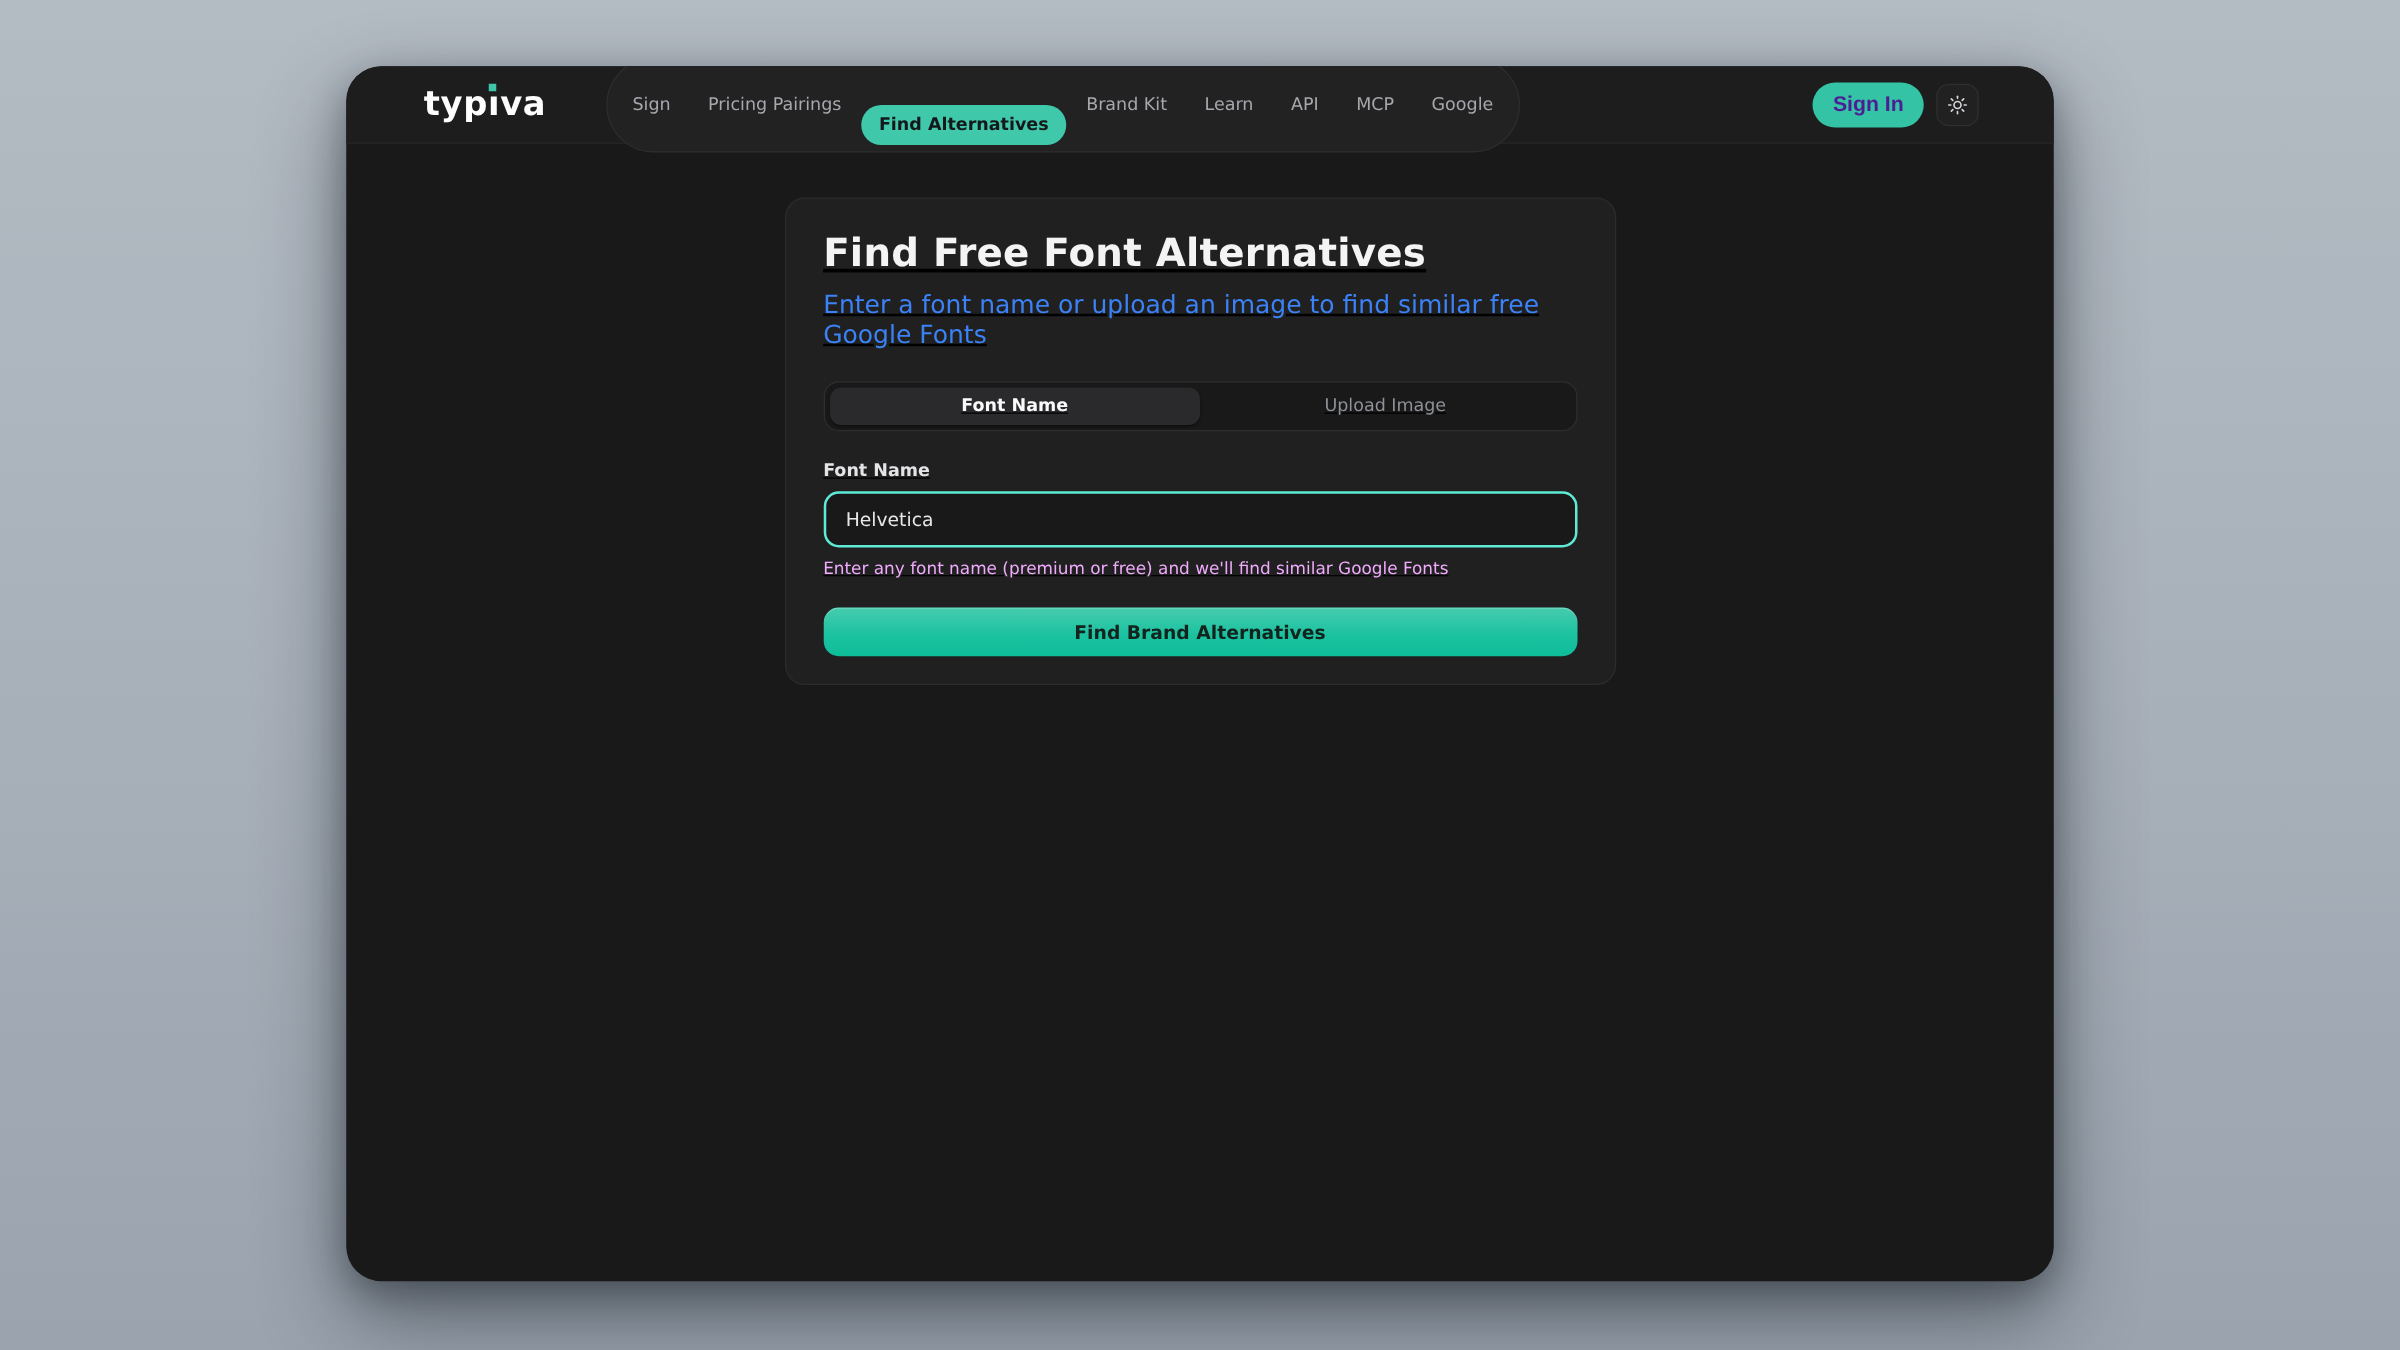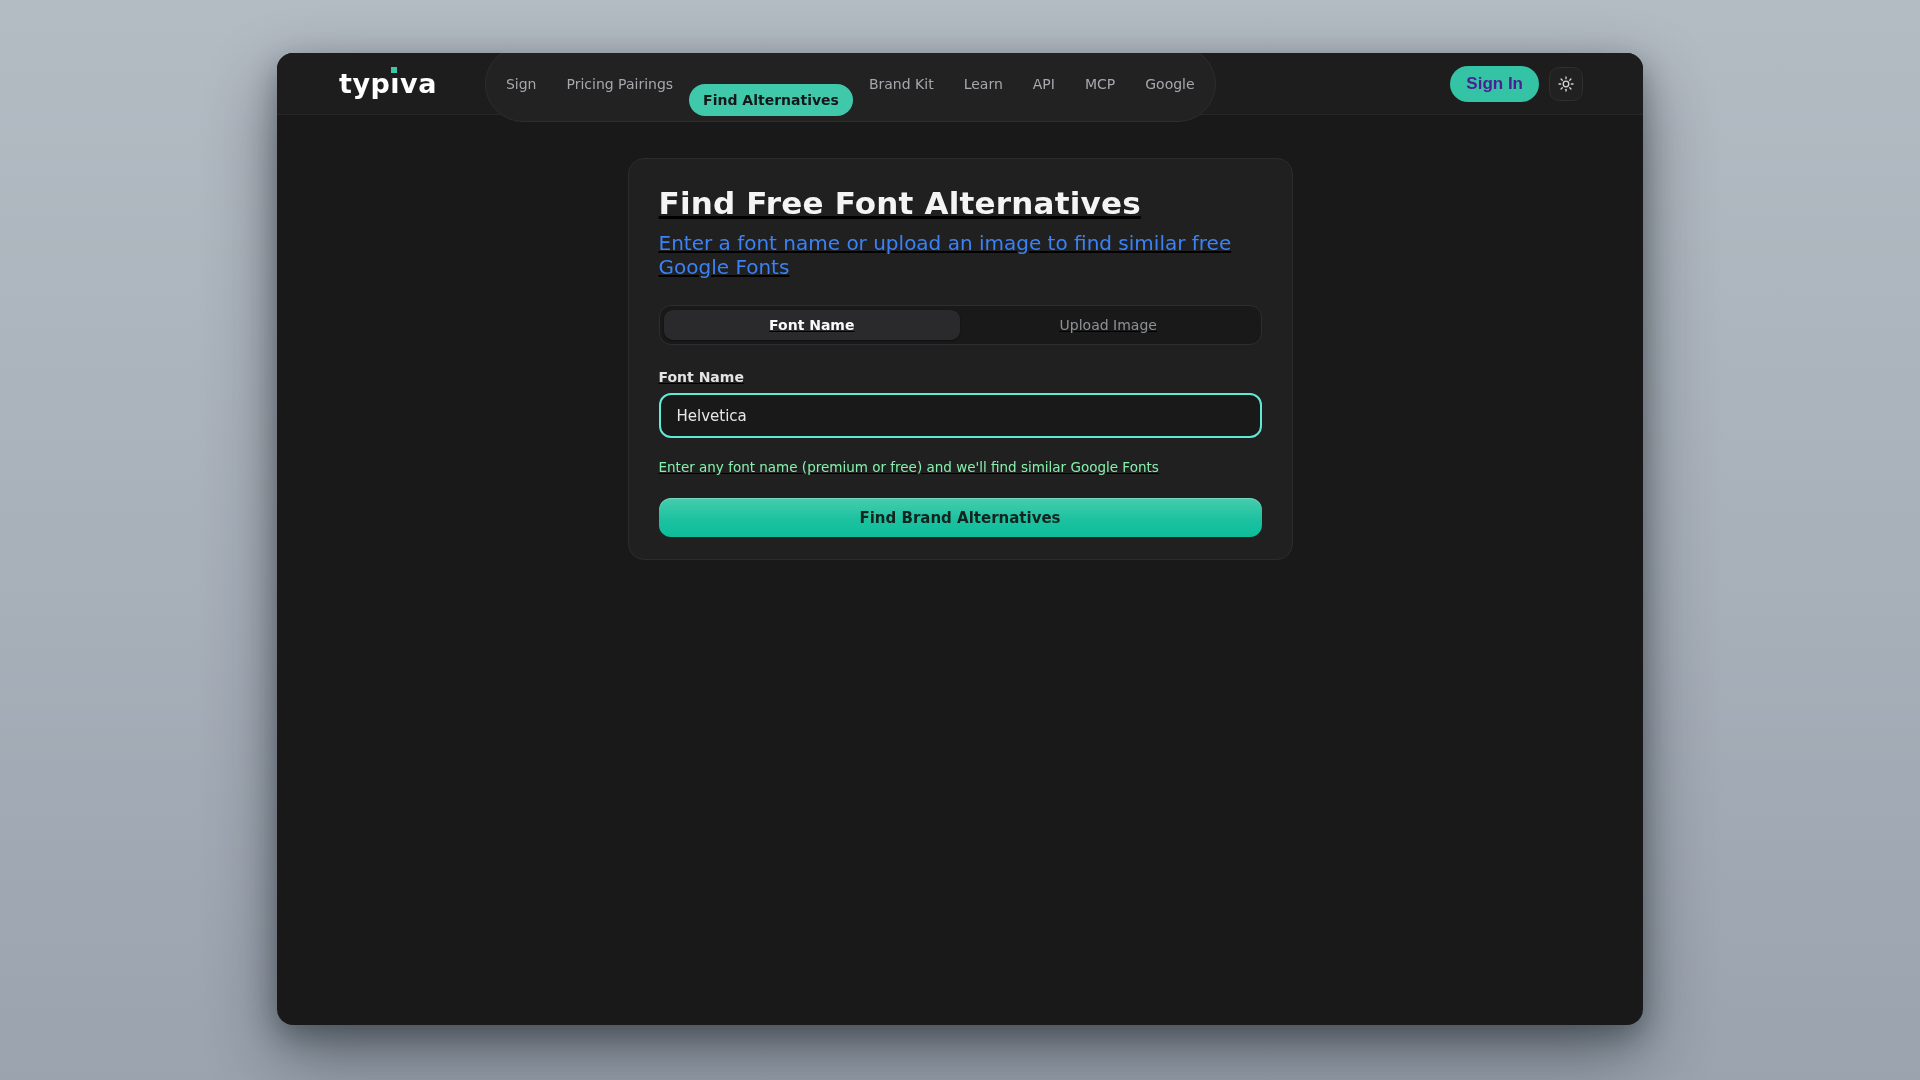--- a/index.html
+++ b/index.html
@@ -8,21 +8,21 @@
     font-family: "DejaVu Sans", "Liberation Sans", sans-serif;
     background: linear-gradient(180deg, #b3bbc3 0%, #a7afb9 55%, #9aa3ae 100%);
   }
 
   
   .window {
     position: absolute;
     left: 277px; top: 53px;
     width: 1366px; height: 972px;
     background: #191919;
-    border-radius: 16px;
+    border-radius: 28px;
     box-shadow: 0 30px 70px rgba(20,26,34,.45), 0 10px 28px rgba(20,26,34,.35);
     overflow: hidden;
   }
 
   
   .navbar {
     height: 62px;
     display: flex; align-items: center;
     padding: 0 60px 0 62px;
     background: #1d1d1e;
@@ -119,22 +119,22 @@
     width: 100%; height: 45px;
     background: #19191a;
     border: 2px solid #5eead4;
     border-radius: 12px;
     padding: 0 16px;
     font-family: "DejaVu Sans", "Liberation Sans", sans-serif;
     font-size: 15px; color: #e7e7ea;
     outline: none;
   }
   .helper-text {
-    margin-top: 21px;
-    font-size: 13.5px; color: #86efac;
+    margin-top: 9px;
+    font-size: 13.5px; color: #f0abfc;
   }
   .submit-btn {
     margin-top: 23px;
     width: 100%; height: 39px;
     border: none; border-radius: 12px;
     background: linear-gradient(180deg, #47ccae 0%, #1cc2a0 55%, #0dbd9a 100%);
     color: #13231e; font-family: inherit;
     font-size: 15px; font-weight: 600;
     cursor: pointer;
     box-shadow: inset 0 1px 0 rgba(255,255,255,.25);

